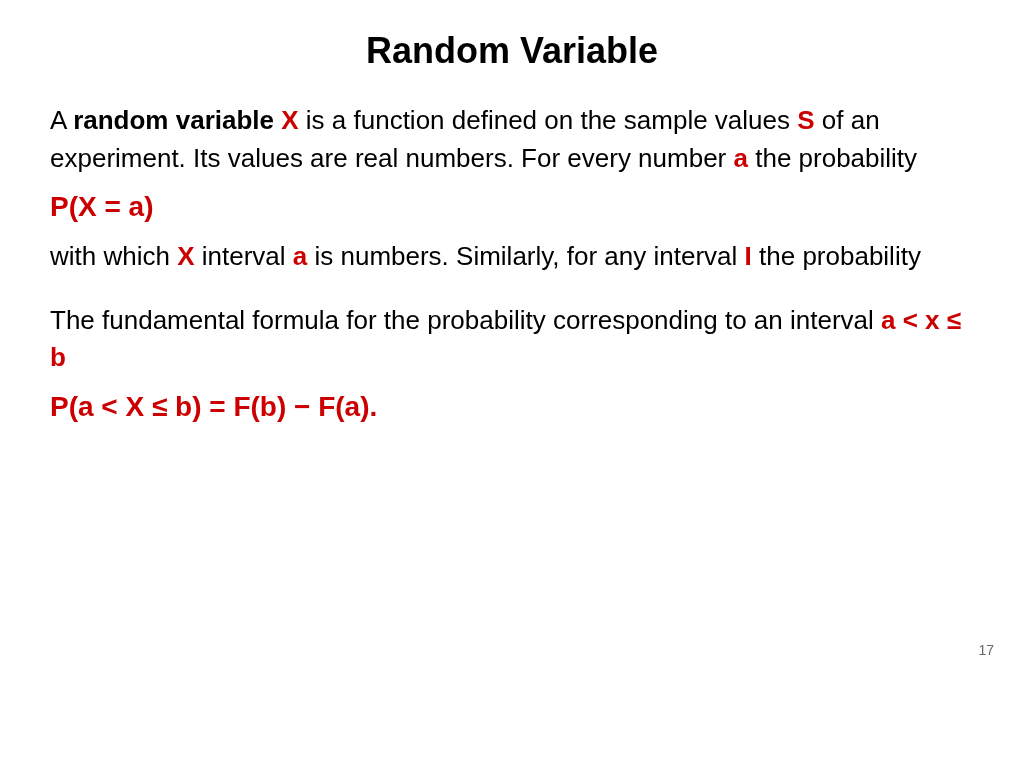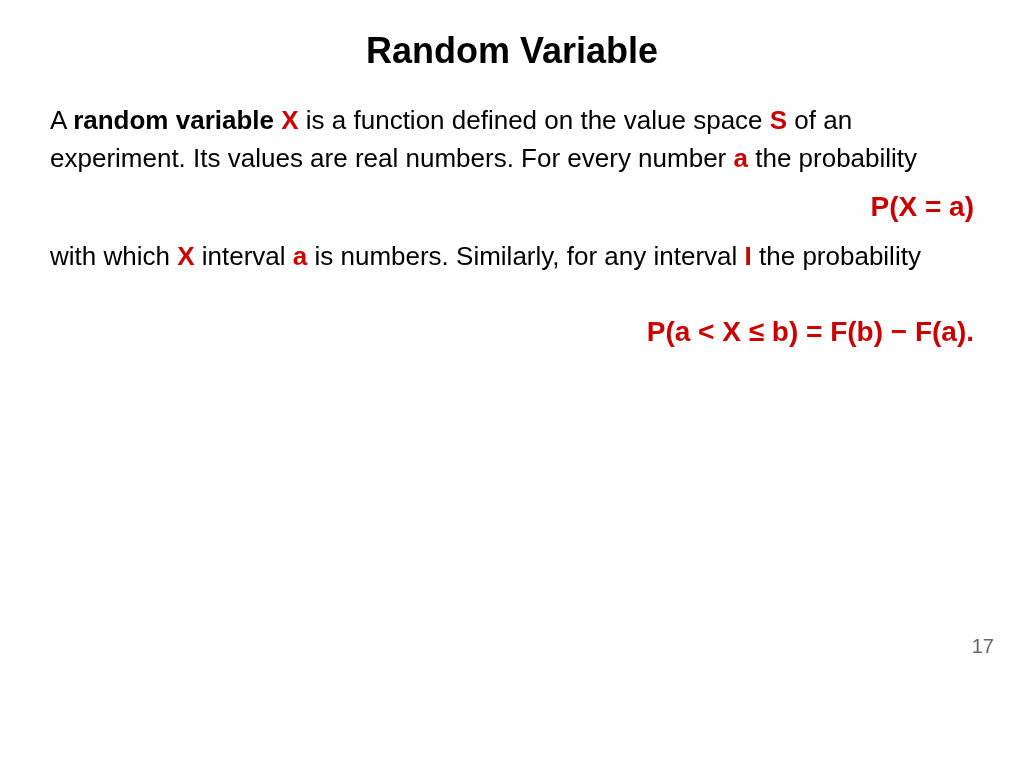--- a/index.html
+++ b/index.html
@@ -49,65 +49,68 @@
       font-weight: bold;
       color: #000000;
     }
 
     .bold-red {
       font-weight: bold;
       color: #cc0000;
     }
 
     .formula-line {
-      text-align: right;
+      text-align: left;
       font-size: 28px;
       font-weight: bold;
       color: #cc0000;
       margin: 10px 0 10px 0;
       font-family: 'Arial', sans-serif;
     }
 
     .page-number {
       position: absolute;
       bottom: 18px;
       right: 30px;
-      font-size: 20px;
+      font-size: 14px;
       color: #666666;
     }
 
     .spacer {
       height: 18px;
     }
   </style>
 </head>
 <body>
 
 <div class="slide-container">
 
   <h1 class="slide-title">Random Variable</h1>
 
   <div class="content">
 
     <div class="paragraph">
-      <span>A </span><span class="bold-black">random variable</span><span> </span><span class="bold-red">X</span><span> is a function defined on the value space </span><span class="bold-red">S</span><span> of an experiment. Its values are real numbers. For every number </span><span class="bold-red">a</span><span> the probability</span>
+      <span>A </span><span class="bold-black">random variable</span><span> </span><span class="bold-red">X</span><span> is a function defined on the sample values </span><span class="bold-red">S</span><span> of an experiment. Its values are real numbers. For every number </span><span class="bold-red">a</span><span> the probability</span>
     </div>
 
     <div class="formula-line">
       <span>P(X = a)</span>
     </div>
 
     <div class="paragraph">
       <span>with which </span><span class="bold-red">X</span><span> interval </span><span class="bold-red">a</span><span> is numbers. Similarly, for any interval </span><span class="bold-red">I</span><span> the probability</span>
     </div>
 
 
 
     <div class="spacer"></div>
 
+    <div class="paragraph">
+      <span>The fundamental formula for the probability corresponding to an interval </span><span class="bold-red">a &lt; x ≤ b</span>
+    </div>
 
     <div class="formula-line">
       <span>P(a &lt; X ≤ b) = F(b) − F(a).</span>
     </div>
 
   </div>
 
   <div class="page-number">17</div>
 
 </div>

